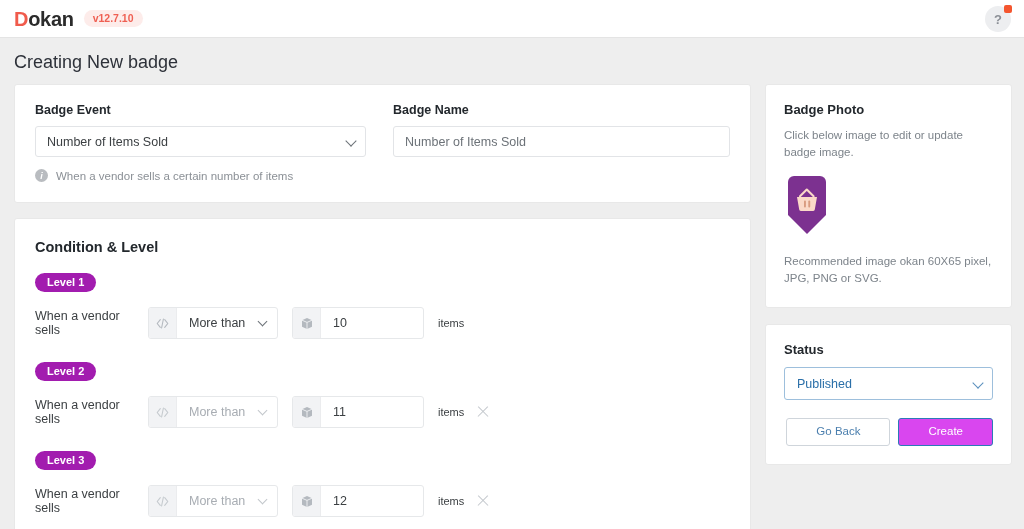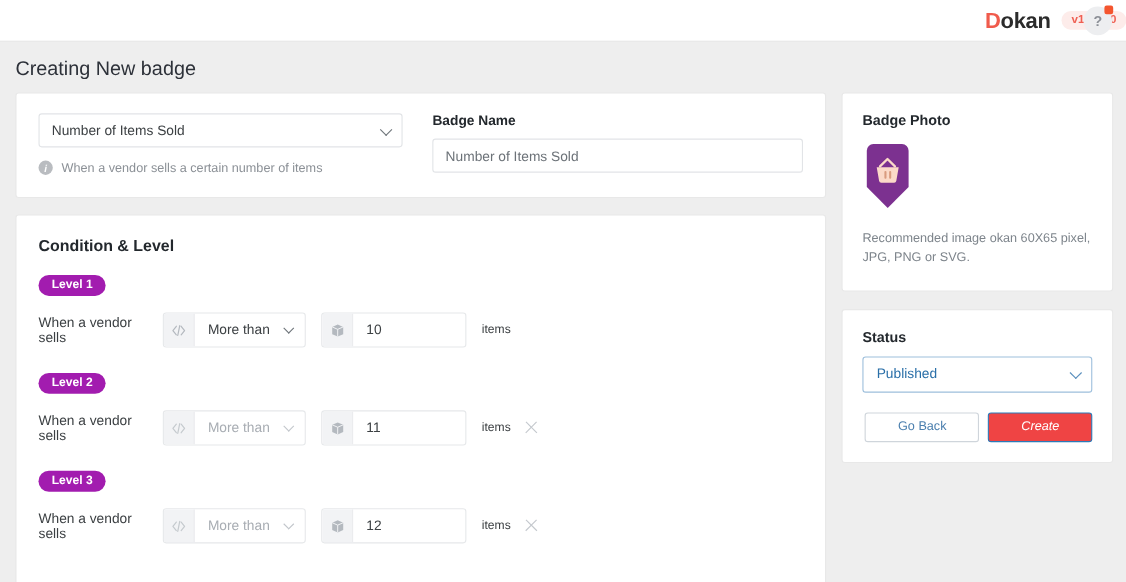--- a/index.html
+++ b/index.html
@@ -10,21 +10,21 @@
     font-family: "Liberation Sans", sans-serif;
     overflow: hidden;
   }
 
   
   .topbar {
     position: absolute; left: 0; top: 0;
     width: 1024px; height: 38px;
     background: #ffffff;
     border-bottom: 1px solid #e4e4e4;
-    display: flex; align-items: center; justify-content: flex-end;
+    display: flex; align-items: center;
   }
   .brand { display: flex; align-items: center; margin-left: 14px; }
   .brand-logo {
     font-size: 20px; font-weight: bold; letter-spacing: -0.3px;
     color: #2b2b2b; line-height: 1;
   }
   .brand-logo .d-red { color: #f05b4c; }
   .version-pill {
     margin-left: 10px;
     background: #fdecea; color: #ef5f52;
@@ -169,21 +169,21 @@
     padding: 0 12px; position: relative;
     font-size: 12.5px; color: #2a6fa8;
   }
   .status-select .chev { border-right-color: #5a8fbd; border-bottom-color: #5a8fbd; }
   .btn-row { display: flex; justify-content: flex-end; margin-top: 18px; }
   .btn {
     font-size: 11.5px; border-radius: 3px; padding: 7px 29px;
     line-height: 1; border: 1px solid transparent;
   }
   .btn-secondary { background: #fff; border-color: #cfd5db; color: #4b7fae; margin-right: 8px; }
-  .btn-primary { background: #ef4444; color: #ffffff; border-color: #2b7ab8; font-style: italic; }
+  .btn-primary { background: #d946ef; color: #ffffff; border-color: #2b7ab8; }
 </style>
 </head>
 <body>
 
 <div class="topbar">
   <div class="brand">
     <div class="brand-logo"><span class="d-red">D</span><span>okan</span></div>
     <div class="version-pill">v12.7.10</div>
   </div>
   <div class="help-wrap">
@@ -191,20 +191,21 @@
     <div class="help-dot"></div>
   </div>
 </div>
 
 <div class="page-title">Creating New badge</div>
 
 <div class="left-col">
 
   <div class="card card-info">
     <div class="field-col left">
+      <span class="field-label">Badge Event</span>
       <div class="select-box">
         <span>Number of Items Sold</span>
         <span class="chev"></span>
       </div>
       <div class="hint-row">
         <span class="info-icon">i</span>
         <span class="hint-text">When a vendor sells a certain number of items</span>
       </div>
     </div>
     <div class="field-col right">
@@ -293,20 +294,21 @@
       </div>
     </div>
 
   </div>
 </div>
 
 <div class="right-col">
 
   <div class="card card-photo">
     <div class="side-title">Badge Photo</div>
+    <div class="side-text">Click below image to edit or update badge image.</div>
     <div class="badge-art">
       <svg width="46" height="58" viewBox="0 0 46 58">
         <path d="M4 6a6 6 0 0 1 6-6h26a6 6 0 0 1 6 6v33l-19 19L4 39z" fill="#7c3190"></path>
         <path d="M13 21h20l-2.2 12.5a2 2 0 0 1-2 1.6H17.2a2 2 0 0 1-2-1.6z" fill="#fbd9c8"></path>
         <path d="M16 20.2 22.8 13.5 29.6 20.2" stroke="#fbd9c8" stroke-width="2.1" fill="none" stroke-linecap="round" stroke-linejoin="round"></path>
         <rect x="20" y="24.5" width="1.9" height="7" rx=".9" fill="#d99b7f"></rect>
         <rect x="24.3" y="24.5" width="1.9" height="7" rx=".9" fill="#d99b7f"></rect>
       </svg>
     </div>
     <div class="side-text">Recommended image okan 60X65 pixel, JPG, PNG or SVG.</div>

